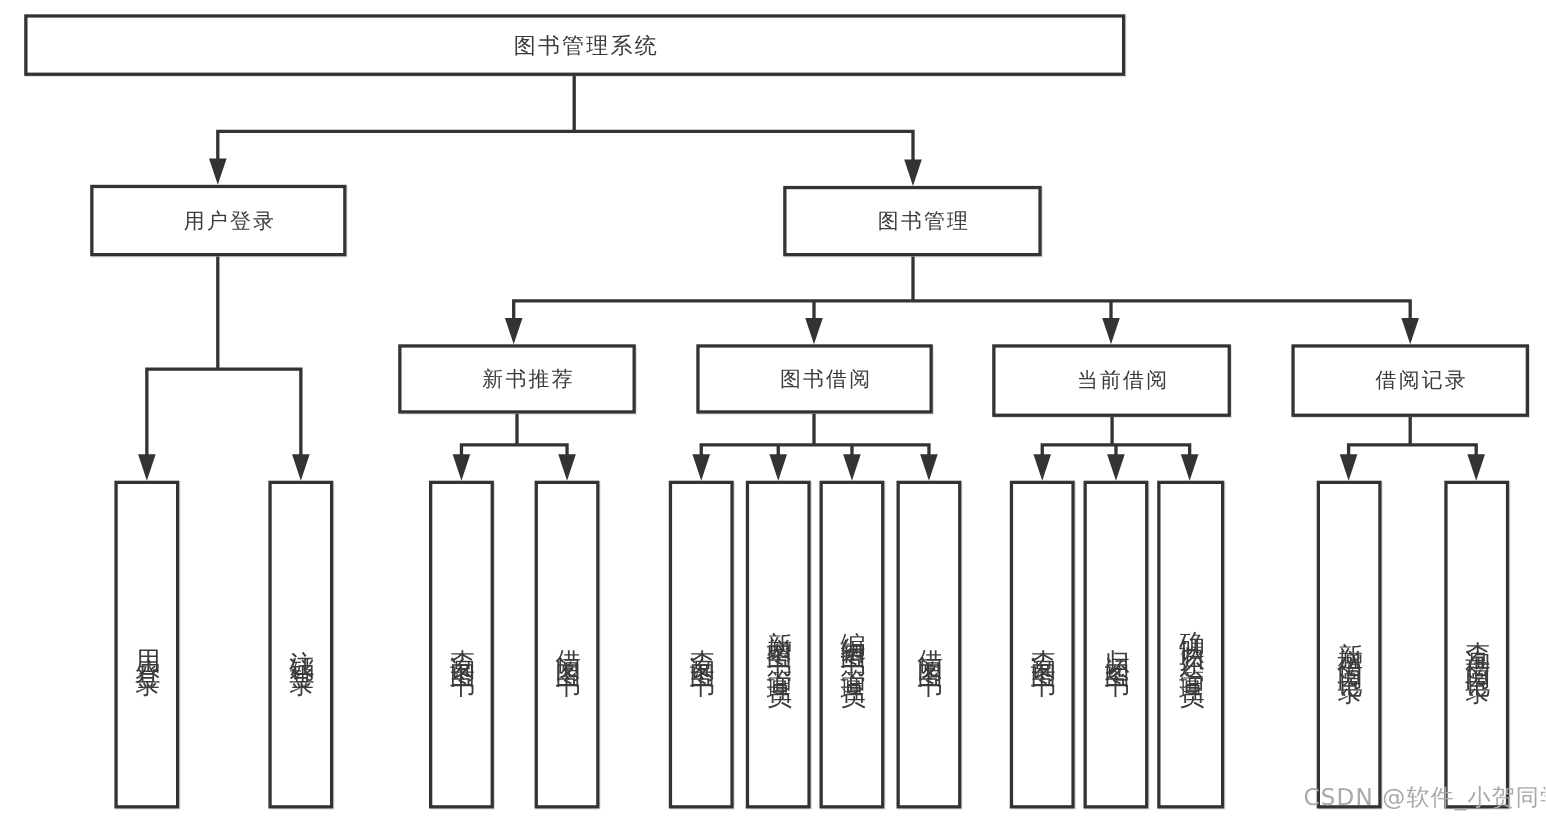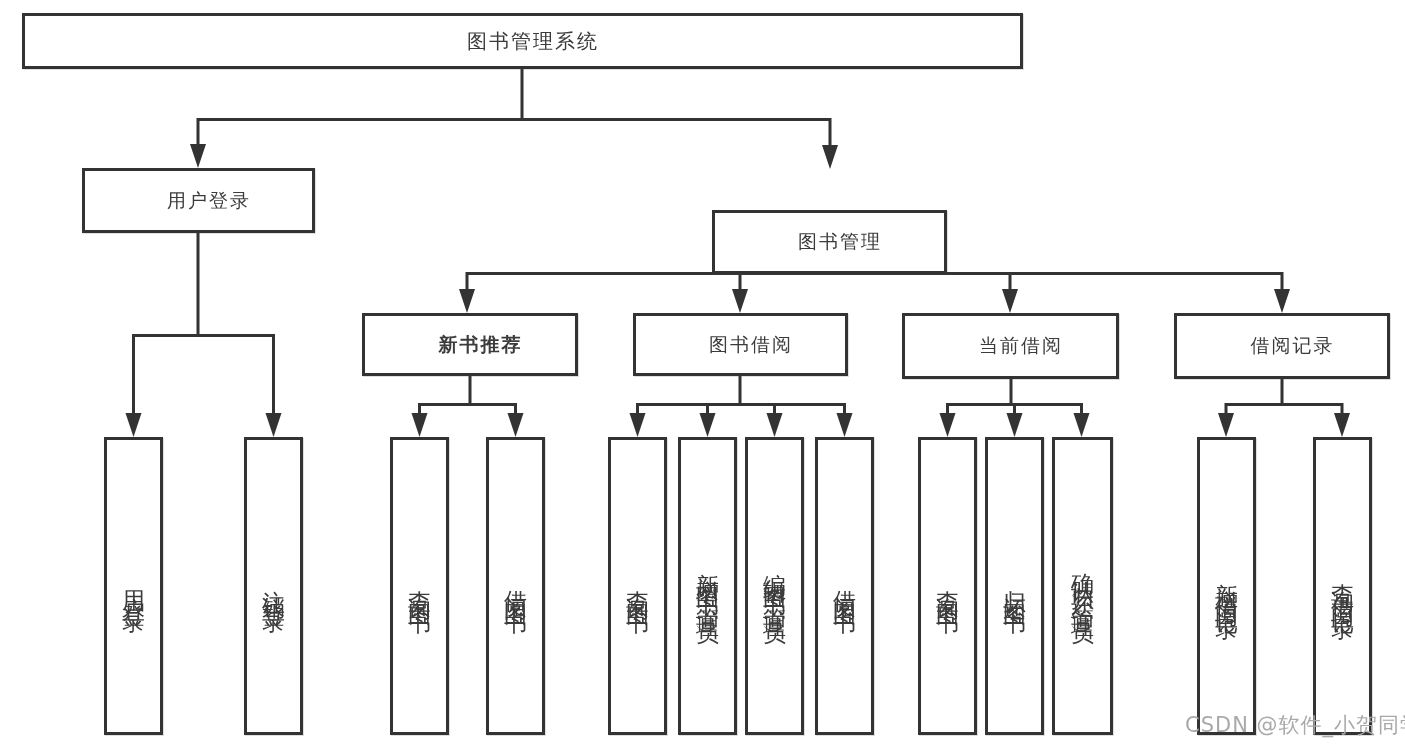--- a/index.html
+++ b/index.html
@@ -39,22 +39,22 @@
   .hnode {
     font-size: 19px;
     letter-spacing: 2px;
     white-space: nowrap;
   }
   #node-root {
     left: 22px; top: 13px; width: 1001px; height: 56px;
     font-size: 20px;
   }
   #node-user-login  { left: 82px;  top: 168px; width: 233px; height: 65px; }
-  #node-book-mgmt   { left: 712px; top: 169px; width: 235px; height: 64px; margin-top: 41px; }
-  #node-new-book    { left: 362px; top: 313px; width: 216px; height: 63px; font-weight: bold; }
+  #node-book-mgmt   { left: 712px; top: 169px; width: 235px; height: 64px; }
+  #node-new-book    { left: 362px; top: 313px; width: 216px; height: 63px; }
   #node-book-borrow { left: 633px; top: 313px; width: 215px; height: 63px; }
   #node-cur-borrow  { left: 902px; top: 313px; width: 217px; height: 66px; }
   #node-borrow-rec  { left: 1174px; top: 313px; width: 216px; height: 66px; align-items: center; }
   .leaf {
     position: absolute;
     top: 437px;
     width: 59px;
     height: 298px;
     box-sizing: border-box;
     border: 3px solid #333333;

